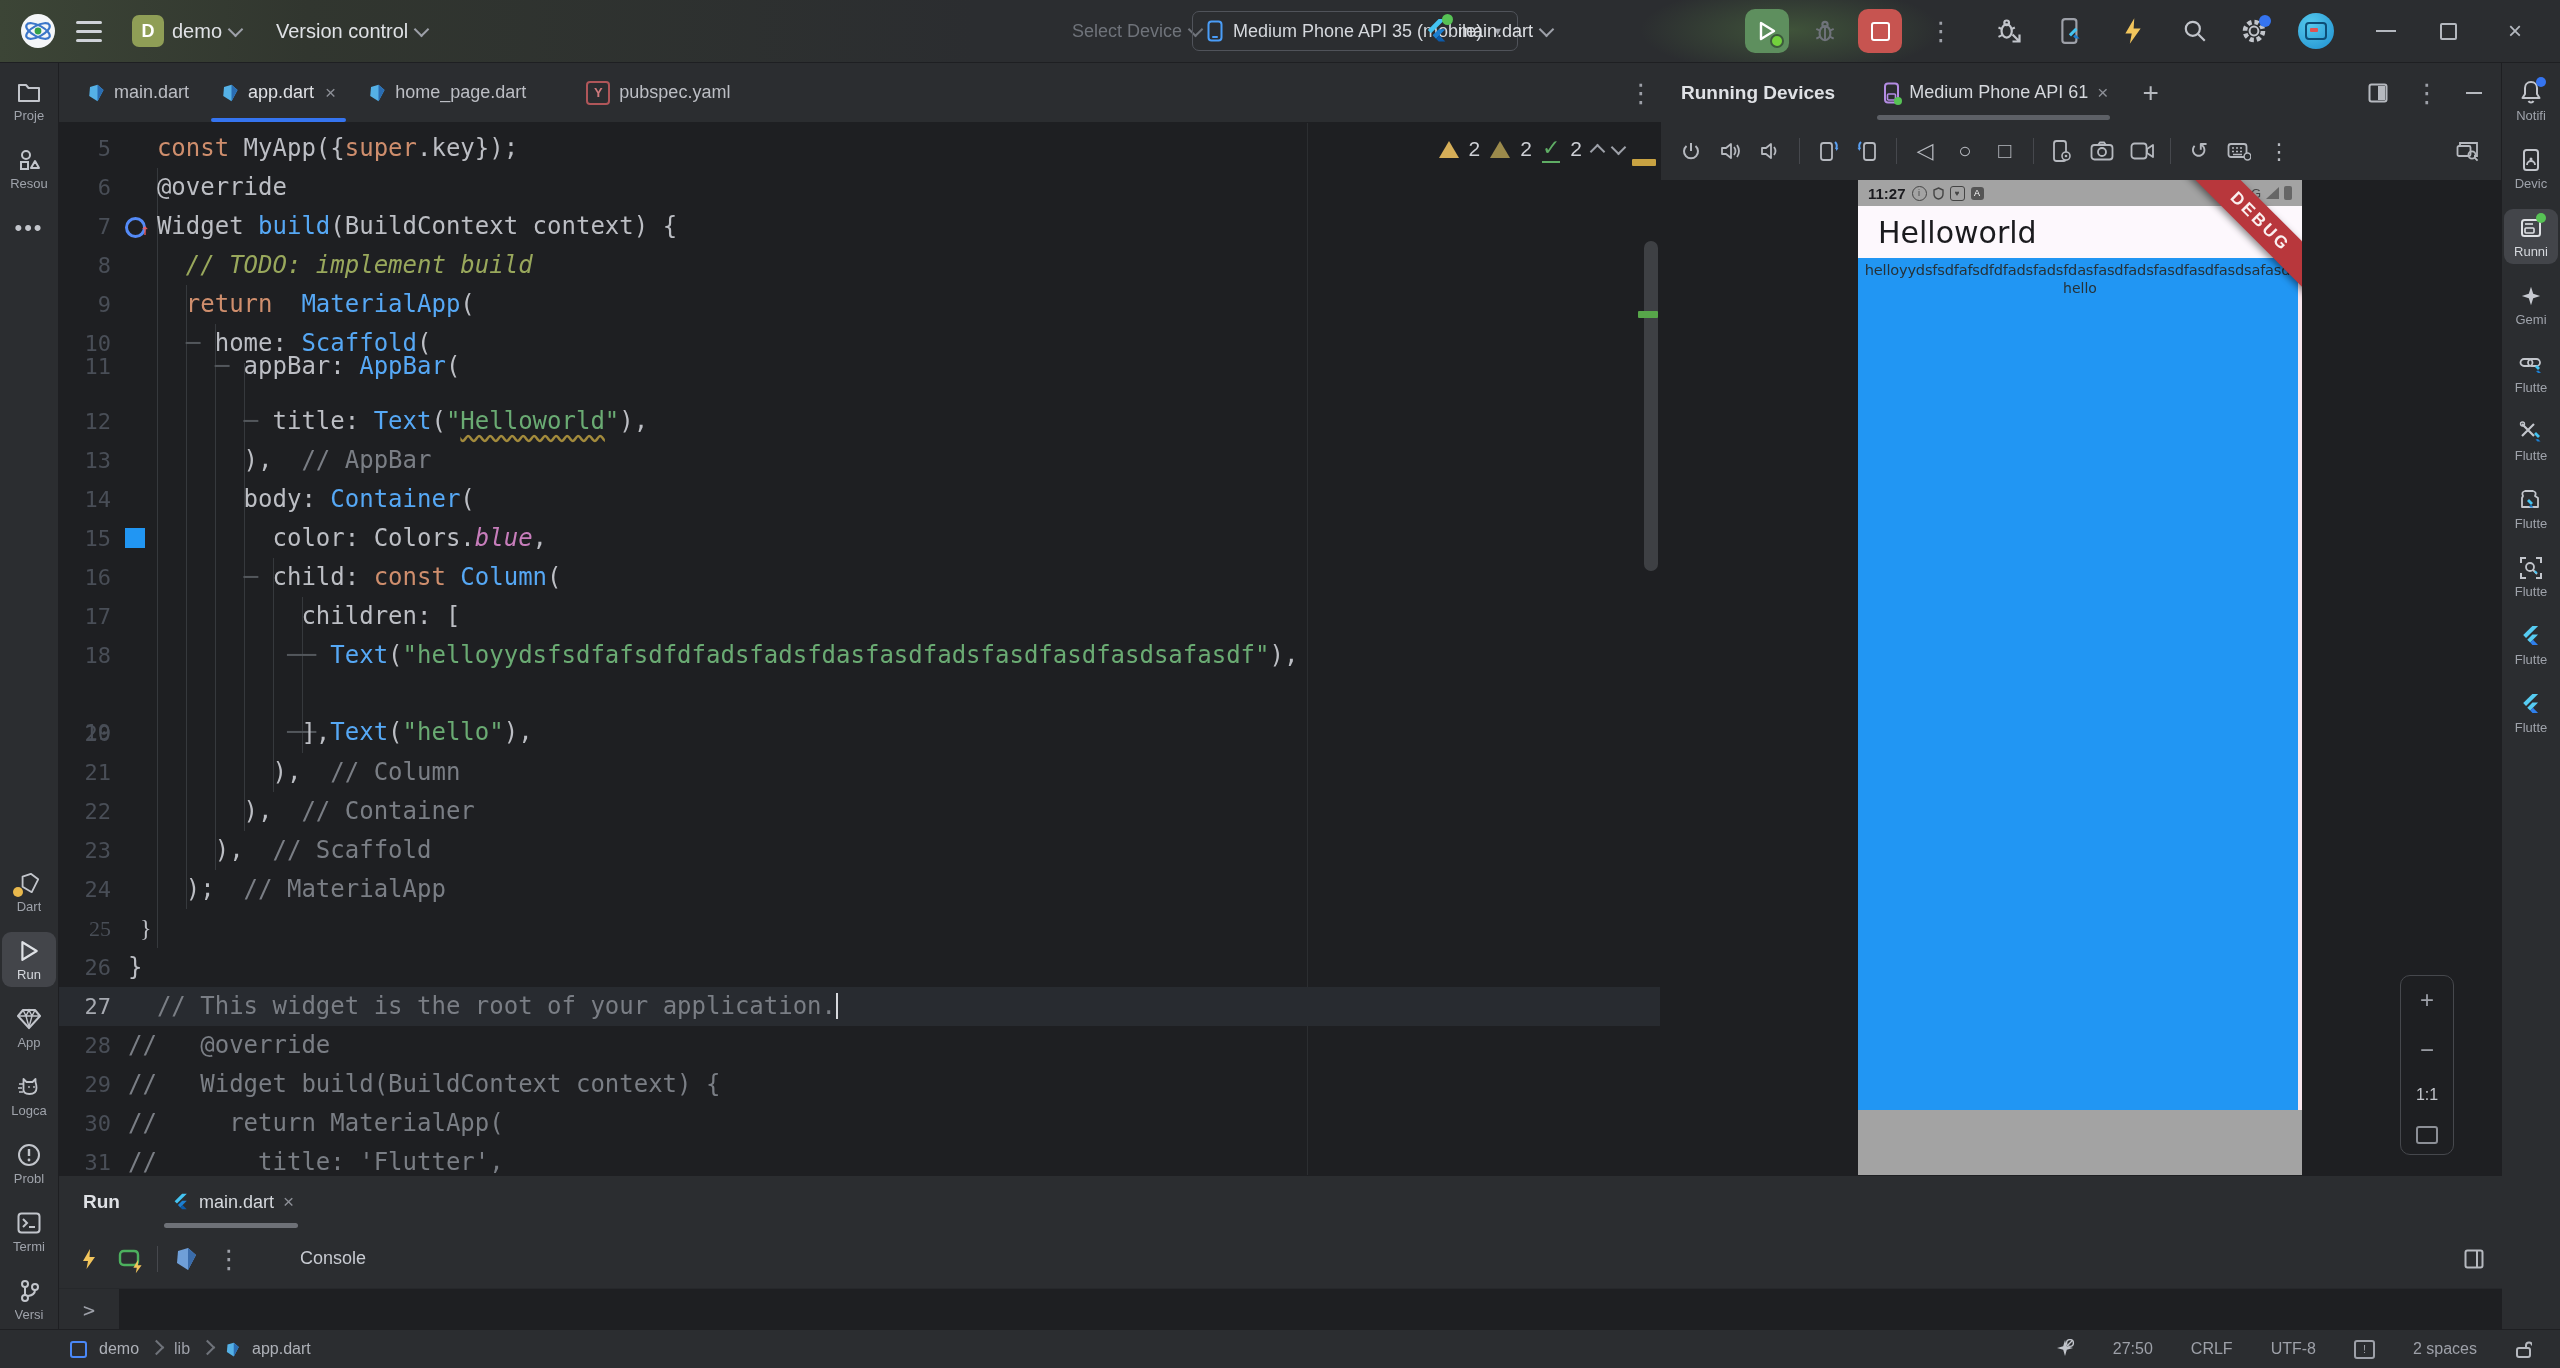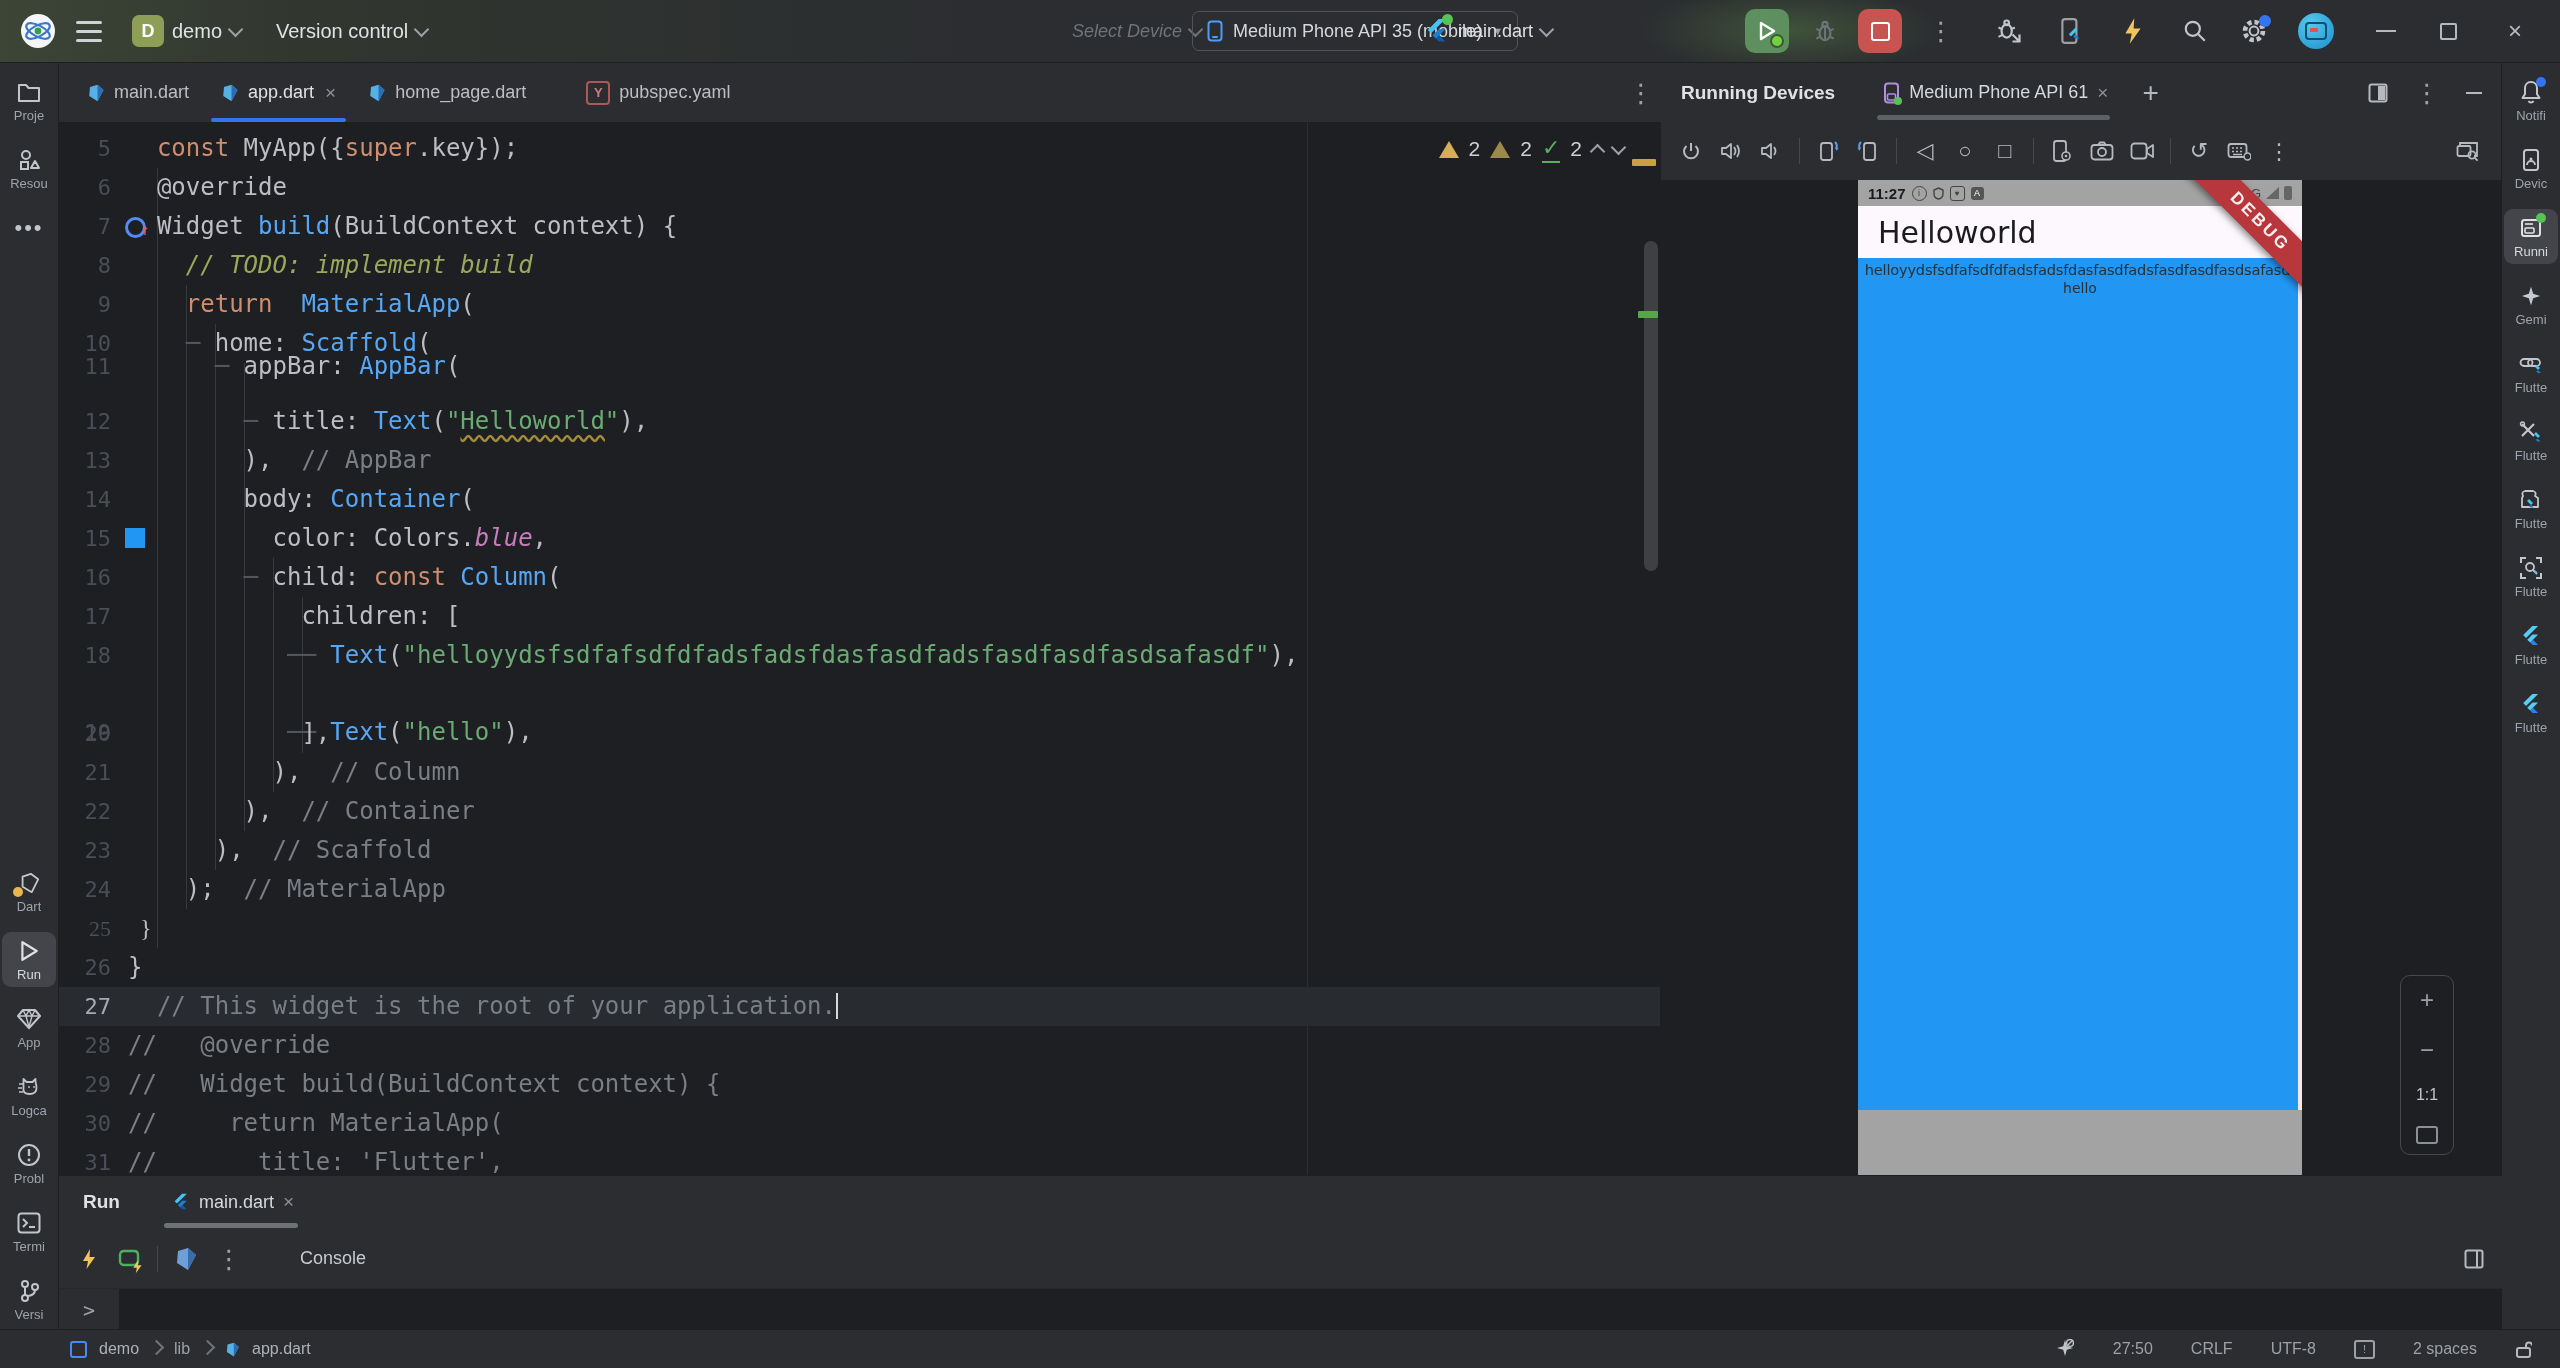--- a/index.html
+++ b/index.html
@@ -151,21 +151,21 @@
     <div class="tb-item" style="left:132px;">
       <span class="badge-d">D</span>
       <span>demo</span>
       <span class="chev" style="color:#9da0a8;"></span>
     </div>
     <div class="tb-item" style="left:276px;">
       <span>Version control</span>
       <span class="chev" style="color:#9da0a8;"></span>
     </div>
 
-    <div class="tb-item dim" style="left:1072px;font-size:18px;font-style:italic;">
+    <div class="tb-item dim" style="left:1072px;font-size:18px;">
       <span>Select Device</span>
       <span class="chev"></span>
     </div>
     <div class="tb-item" style="left:1192px;">
       <span class="combo">
         <svg width="16" height="22" viewBox="0 0 16 22">
             <rect x="1.5" y="1.5" width="13" height="19" rx="3" fill="none" stroke="#4a9df8" stroke-width="2"></rect>
             <rect x="5" y="16" width="6" height="2" rx="1" fill="#4a9df8"></rect>
           </svg>
         <span>Medium Phone API 35 (mobile)</span>

